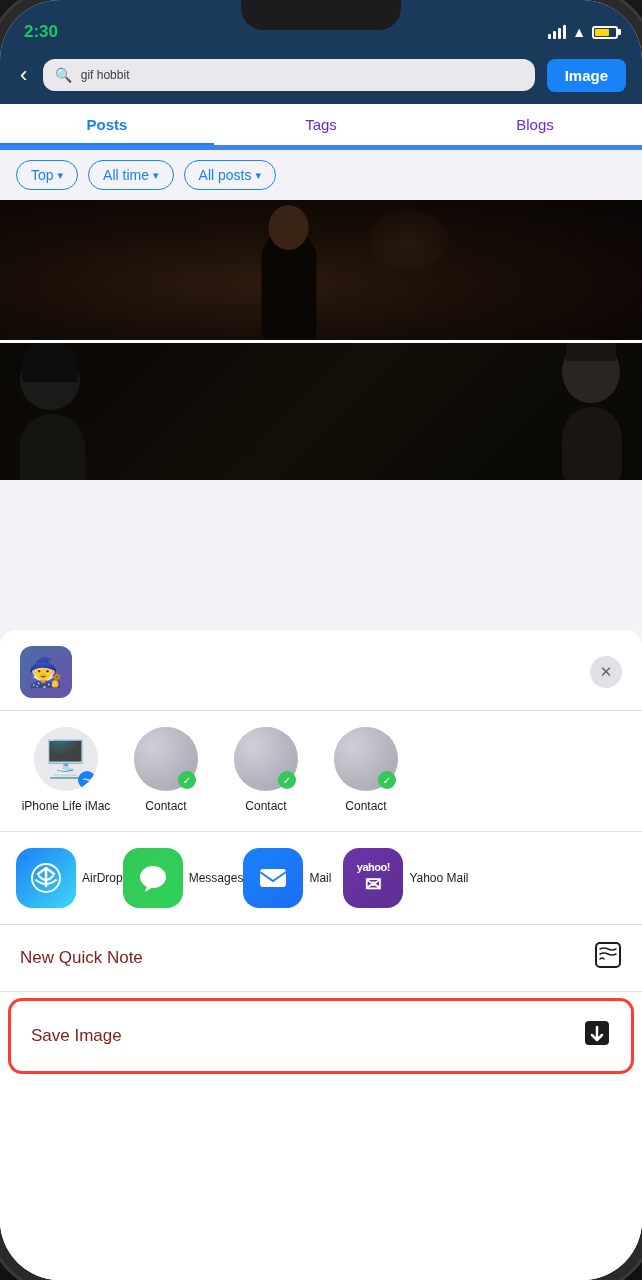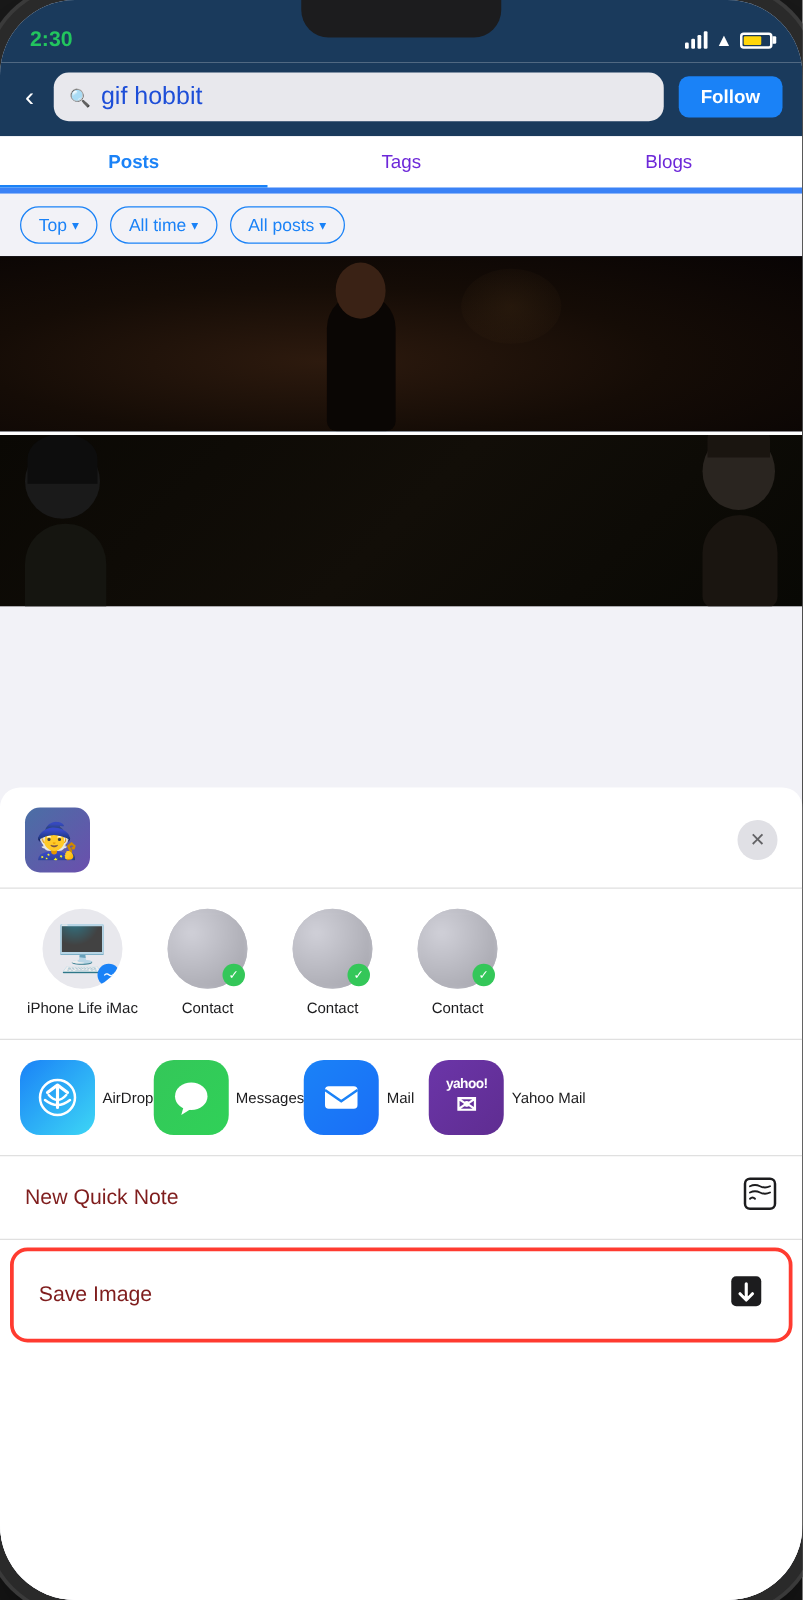--- a/index.html
+++ b/index.html
@@ -125,22 +125,22 @@
       align-items: center;
       gap: 8px;
     }
 
     .search-icon {
       color: #8e8e93;
       font-size: 14px;
     }
 
     .search-text {
-      font-size: 20px;
-      color: #1d4ed8;
+      font-size: 12px;
+      color: #404040;
       flex: 1;
     }
 
     .follow-btn {
       background: #1a82f7;
       color: white;
       border-radius: 8px;
       padding: 8px 18px;
       font-size: 15px;
       font-weight: 600;
@@ -495,21 +495,21 @@
         </div>
       </div>
     </div>
 
     <div class="app-header">
       <span class="back-button">‹</span>
       <div class="search-bar">
         <span class="search-icon">🔍</span>
         <span class="search-text">gif hobbit</span>
       </div>
-      <div class="follow-btn">Follow</div>
+      <div class="follow-btn">Image</div>
     </div>
 
     <div class="tabs-bar">
       <div class="tab-item active">
         <span>Posts</span>
       </div>
       <div class="tab-item">
         <span>Tags</span>
       </div>
       <div class="tab-item">

